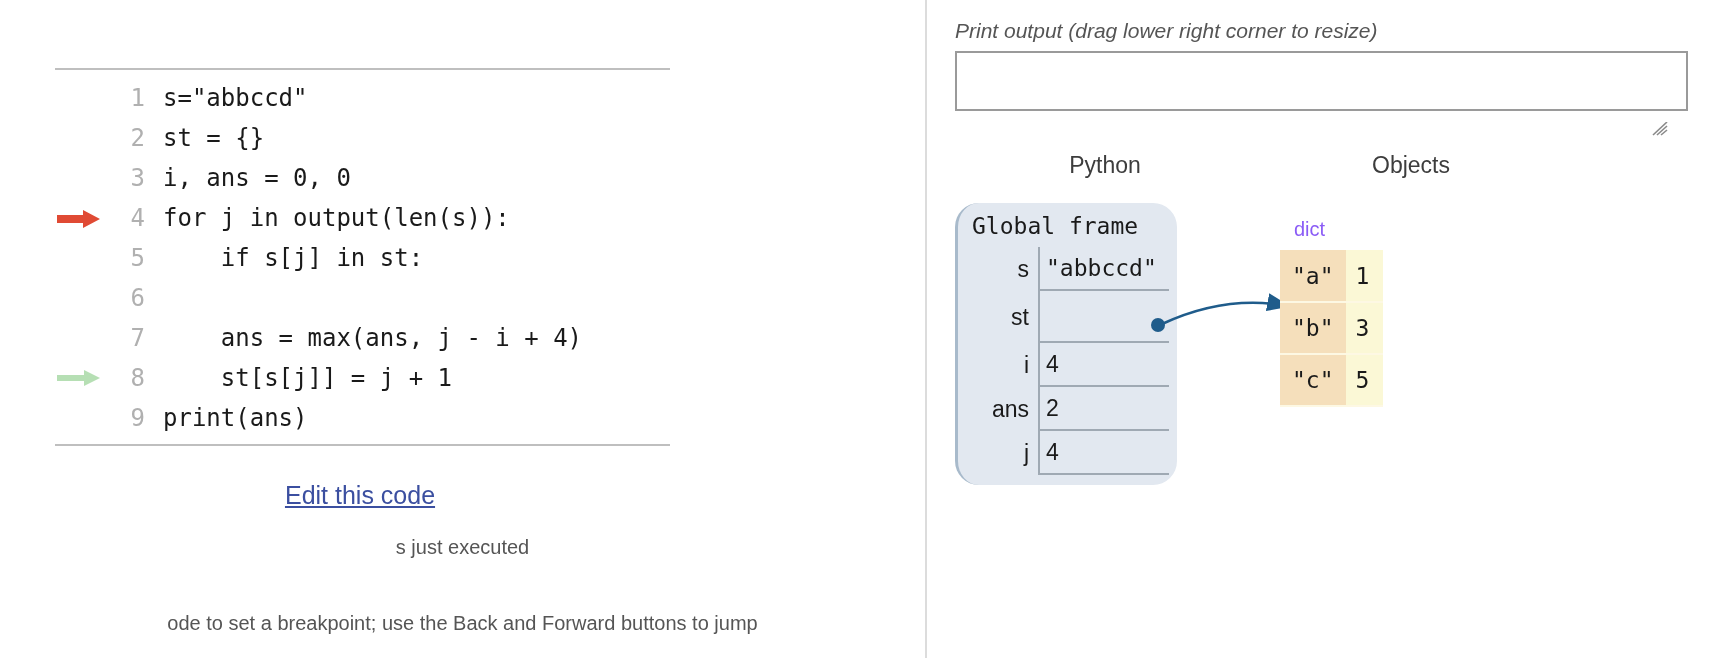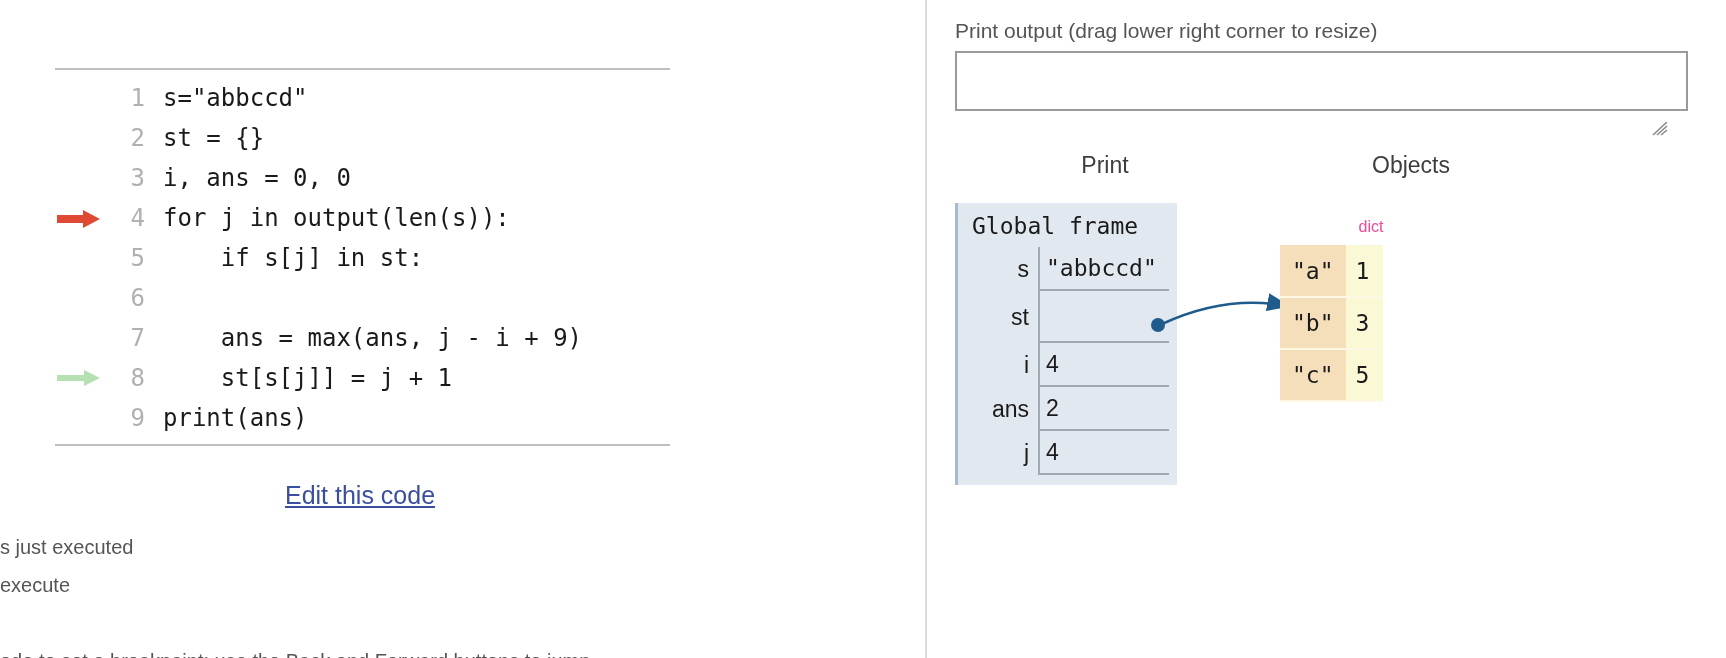--- a/index.html
+++ b/index.html
@@ -100,34 +100,35 @@
   }
 
   #legend {
     position: absolute;
     left: 0;
     top: 528px;
     width: 925px;
     font-size: 20px;
     color: #555;
   }
-  .legend-row { height: 38px; line-height: 38px; white-space: nowrap; }
+  .legend-row { height: 38px; line-height: 38px; white-space: nowrap; text-align: center; }
   #legend-hint { margin-top: 38px; white-space: nowrap; }
 
   
   #right-pane {
     position: absolute;
     left: 925px; top: 0;
     width: 801px; height: 658px;
   }
   #print-output-label {
     position: absolute;
     left: 30px; top: 19px;
     font-size: 21px;
     color: #555;
+    font-style: italic;
   }
   #print-output-box {
     position: absolute;
     left: 30px; top: 51px;
     width: 733px; height: 60px;
     border: 2px solid #9a9a9a;
     background: #ffffff;
     box-sizing: border-box;
   }
   #print-output-resize {
@@ -155,20 +156,21 @@
 
   
   #global-frame {
     position: absolute;
     left: 30px; top: 203px;
     width: 222px;
     background: #e2e8f0;
     border-left: 3px solid #a8bacb;
     box-sizing: border-box;
     padding: 6px 8px 10px 0;
+    border-radius: 24px;
   }
   #global-frame-title {
     font-family: "DejaVu Sans Mono", monospace;
     font-size: 23px;
     color: #1a1a1a;
     padding: 4px 0 8px 14px;
   }
   .var-row {
     display: flex;
     align-items: stretch;
@@ -200,25 +202,24 @@
   }
   .var-value.mono { font-family: "DejaVu Sans Mono", monospace; }
   .var-value.pointer { min-height: 52px; }
 
   
   #dict-object {
     position: absolute;
     left: 355px; top: 218px;
   }
   #dict-label {
-    font-size: 16px;
-    color: #ec4899;
+    font-size: 20px;
+    color: #8b5cf6;
     padding-left: 14px;
     margin-bottom: 9px;
-    text-align: right;
   }
   #dict-table {
     border-collapse: collapse;
   }
   #dict-table td {
     font-family: "DejaVu Sans Mono", monospace;
     font-size: 23px;
     color: #1a1a1a;
     height: 52px;
     box-sizing: border-box;
@@ -256,57 +257,56 @@
     <div class="code-rule"></div>
     <div id="code-lines">
         <div class="code-line"><div class="gutter-arrow"></div><div class="line-no">1</div><div class="line-code">s="abbccd"</div></div>
         <div class="code-line"><div class="gutter-arrow"></div><div class="line-no">2</div><div class="line-code">st = {}</div></div>
         <div class="code-line"><div class="gutter-arrow"></div><div class="line-no">3</div><div class="line-code">i, ans = 0, 0</div></div>
         <div class="code-line"><div class="gutter-arrow"><svg width="44" height="20" viewBox="0 0 44 20">
   <path d="M0 6 L26 6 L26 1 L43 10 L26 19 L26 14 L0 14 Z" fill="#e04a34"></path>
             </svg></div><div class="line-no">4</div><div class="line-code">for j in output(len(s)):</div></div>
         <div class="code-line"><div class="gutter-arrow"></div><div class="line-no">5</div><div class="line-code">    if s[j] in st:</div></div>
         <div class="code-line"><div class="gutter-arrow"></div><div class="line-no">6</div></div>
-        <div class="code-line"><div class="gutter-arrow"></div><div class="line-no">7</div><div class="line-code">    ans = max(ans, j - i + 9)</div></div>
+        <div class="code-line"><div class="gutter-arrow"></div><div class="line-no">7</div><div class="line-code">    ans = max(ans, j - i + 4)</div></div>
         <div class="code-line"><div class="gutter-arrow"><svg width="44" height="18" viewBox="0 0 44 18">
   <path d="M0 6 L27 6 L27 1 L43 9 L27 17 L27 12 L0 12 Z" fill="#b6dfb4"></path>
             </svg></div><div class="line-no">8</div><div class="line-code">    st[s[j]] = j + 1</div></div>
         <div class="code-line"><div class="gutter-arrow"></div><div class="line-no">9</div><div class="line-code">print(ans)</div></div>
       </div>
     <div class="code-rule"></div>
   </div>
 
   <div id="edit-code-link">
     <a href="#">Edit this code</a>
   </div>
 
   <div id="legend">
     <div class="legend-row">s just executed</div>
-    <div class="legend-row">execute</div>
     <div id="legend-hint" class="legend-row">ode to set a breakpoint; use the Back and Forward buttons to jump</div>
   </div>
 </div>
 
 <div id="pane-divider"></div>
 
 <div id="right-pane">
 
   <div id="print-output-label">Print output (drag lower right corner to resize)</div>
 
   <div id="print-output-box"></div>
 
   <svg id="print-output-resize" viewBox="0 0 16 14" width="16" height="14">
     <g stroke="#8a8a8a" stroke-width="1.6">
       <line x1="15" y1="0" x2="1" y2="13"></line>
       <line x1="15" y1="4" x2="5" y2="13"></line>
       <line x1="15" y1="8" x2="9" y2="13"></line>
     </g>
   </svg>
 
-  <div id="frames-heading">Print</div>
+  <div id="frames-heading">Python</div>
   <div id="objects-heading">Objects</div>
 
   <div id="global-frame">
     <div id="global-frame-title">Global frame</div>
     <div id="frame-vars">
         <div class="var-row">
           <div class="var-name">s</div>
           <div class="var-value mono">"abbccd"</div>
         </div>
         <div class="var-row">

